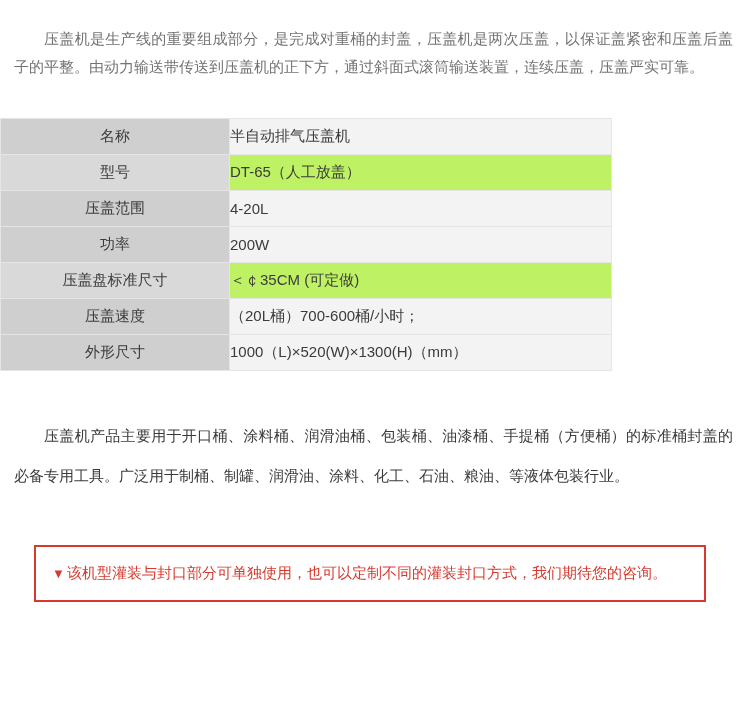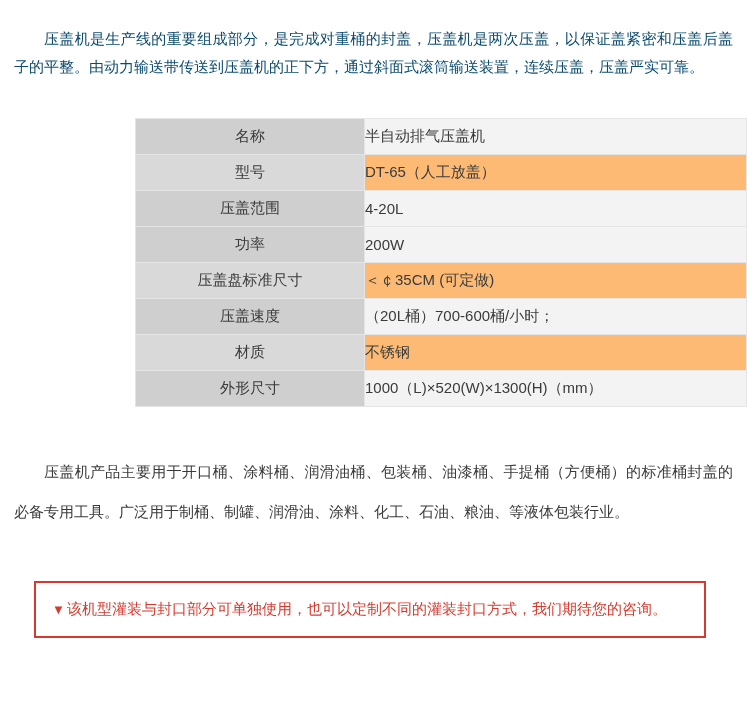--- a/index.html
+++ b/index.html
@@ -16,29 +16,29 @@
   }
   .page {
     position: relative;
     width: 747px;
     height: 727px;
     box-sizing: border-box;
   }
   .intro {
     font-size: 15px;
     line-height: 28px;
-    color: #0c4a6e;
+    color: #737373;
     padding: 10px 14px 0 14px;
     text-indent: 2em;
     text-align: justify;
   }
   .spec-wrap {
     padding: 22px 0 0 0;
     display: flex;
-    justify-content: flex-end;
+    justify-content: flex-start;
   }
   table.spec {
     border-collapse: collapse;
     width: 612px;
     table-layout: fixed;
     border: 1px solid #e2e2e2;
   }
   table.spec tr {
     height: 36px;
   }
@@ -55,21 +55,21 @@
     text-align: center;
   }
   td.k.alt {
     background: #d9d9d9;
   }
   td.v {
     background: #f3f3f3;
     padding-left: 18px;
   }
   td.v.alt {
-    background: #fdba74;
+    background: #bef264;
   }
   .body-text {
     font-size: 15px;
     line-height: 40px;
     color: #3a3a3a;
     padding: 30px 14px 0 14px;
     text-indent: 2em;
     text-align: justify;
   }
   .notice-wrap {
@@ -118,24 +118,20 @@
         </tr>
         <tr>
           <td class="k alt">压盖盘标准尺寸</td>
           <td class="v alt">＜￠35CM (可定做)</td>
         </tr>
         <tr>
           <td class="k">压盖速度</td>
           <td class="v">（20L桶）700-600桶/小时；</td>
         </tr>
         <tr>
-          <td class="k alt">材质</td>
-          <td class="v alt">不锈钢</td>
-        </tr>
-        <tr>
           <td class="k">外形尺寸</td>
           <td class="v">1000（L)×520(W)×1300(H)（mm）</td>
         </tr>
       </tbody>
     </table>
   </div>
 
   <p class="body-text">压盖机产品主要用于开口桶、涂料桶、润滑油桶、包装桶、油漆桶、手提桶（方便桶）的标准桶封盖的必备专用工具。广泛用于制桶、制罐、润滑油、涂料、化工、石油、粮油、等液体包装行业。</p>
 
   <div class="notice-wrap">

